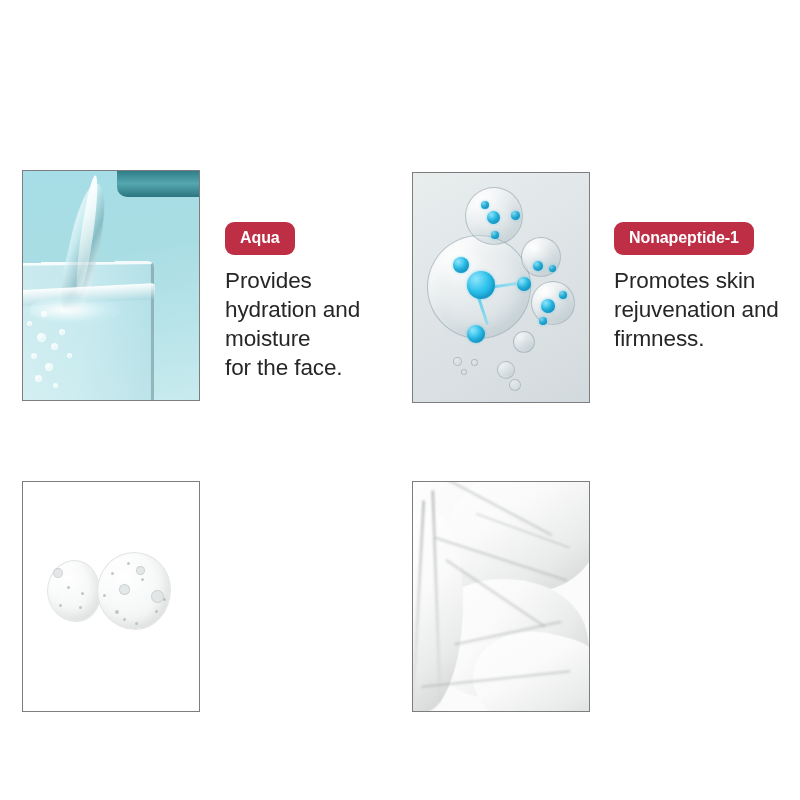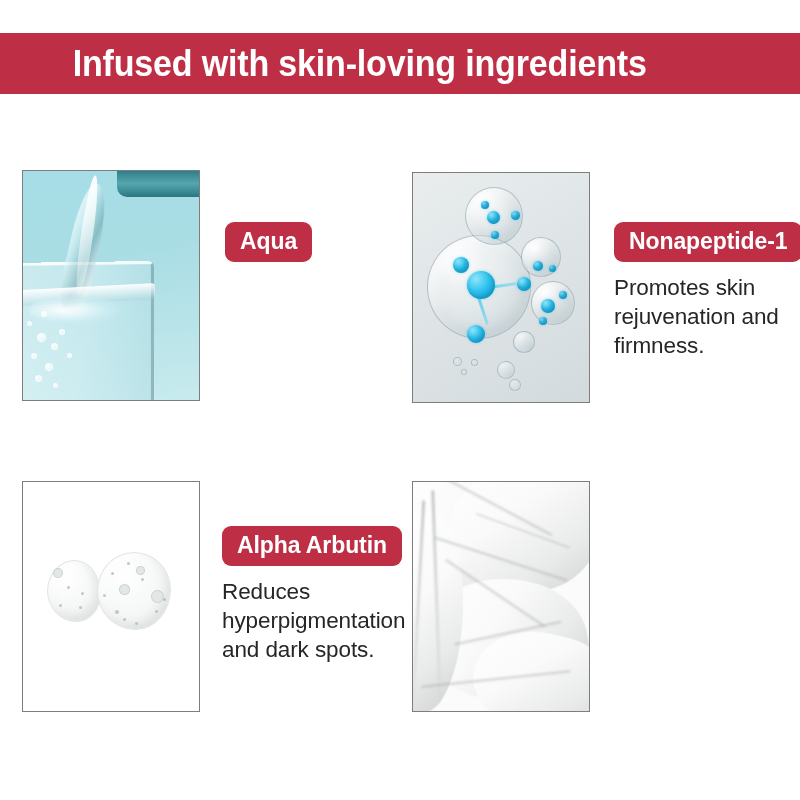--- a/index.html
+++ b/index.html
@@ -196,21 +196,21 @@
     padding-top: 52px;
   }
   #card-nonapeptide .text-col { padding-left: 24px; padding-top: 50px; }
   #card-arbutin     .text-col { padding-left: 22px; padding-top: 45px; }
   #card-glutathione .text-col { padding-left: 24px; padding-top: 45px; }
 
   .badge {
     display: inline-block;
     background: #be2f45;
     color: #ffffff;
-    font-size: 23px;
+    font-size: 16px;
     font-weight: bold;
     line-height: 1;
     padding: 8px 15px 9px 15px;
     border-radius: 9px;
     white-space: nowrap;
     letter-spacing: -0.1px;
   }
   .desc {
     margin-top: 11px;
     color: #262626;
@@ -218,23 +218,20 @@
     line-height: 29px;
     white-space: pre-line;
     letter-spacing: -0.1px;
   }
 </style>
 </head>
 <body>
 
 <div id="page">
 
-  <div id="header-banner">
-    <div id="header-title">Infused with skin-loving ingredients</div>
-  </div>
 
   <div class="card" id="card-aqua">
 
     <div class="img-frame">
       <div class="img-inner ph-water">
         <div class="tap"></div>
         <div class="glass"></div>
         <div class="stream"></div>
         <div class="stream2"></div>
         <div class="rim"></div>
@@ -247,20 +244,24 @@
         <div class="bub" style="left:12px;top:204px;width:7px;height:7px;"></div>
         <div class="bub" style="left:30px;top:212px;width:5px;height:5px;"></div>
         <div class="bub" style="left:4px;top:150px;width:5px;height:5px;"></div>
         <div class="bub" style="left:44px;top:182px;width:5px;height:5px;"></div>
         <div class="bub" style="left:18px;top:140px;width:6px;height:6px;"></div>
       </div>
     </div>
 
     <div class="text-col">
       <div class="badge">Aqua</div>
+      <div class="desc">Provides
+hydration and
+moisture
+for the face.</div>
     </div>
   </div>
 
   <div class="card" id="card-nonapeptide">
 
     <div class="img-frame">
       <div class="img-inner ph-mol">
 
         <div class="sphere" style="left:14px;top:62px;width:104px;height:104px;"></div>
 
@@ -329,26 +330,20 @@
         <div class="gdot" style="left:118px;top:96px;width:3px;height:3px;"></div>
         <div class="gdot" style="left:92px;top:128px;width:4px;height:4px;"></div>
         <div class="gdot" style="left:100px;top:136px;width:3px;height:3px;"></div>
         <div class="gdot" style="left:112px;top:140px;width:3px;height:3px;"></div>
         <div class="gdot" style="left:132px;top:128px;width:3px;height:3px;"></div>
         <div class="gdot" style="left:140px;top:116px;width:3px;height:3px;"></div>
         <div class="gdot" style="left:80px;top:112px;width:3px;height:3px;"></div>
       </div>
     </div>
 
-    <div class="text-col">
-      <div class="badge">Alpha Arbutin</div>
-      <div class="desc">Reduces
-hyperpigmentation
-and dark spots.</div>
-    </div>
   </div>
 
   <div class="card" id="card-glutathione">
 
     <div class="img-frame">
       <div class="img-inner ph-cream">
         <div class="cream-swipe" style="left:-10px;top:-14px;width:130px;height:120px;border-radius:0 0 70% 30%;transform:rotate(-16deg);"></div>
         <div class="cream-swipe" style="left:36px;top:-20px;width:150px;height:130px;border-radius:60% 20% 50% 40%;transform:rotate(10deg);"></div>
         <div class="cream-swipe" style="left:14px;top:96px;width:160px;height:120px;border-radius:45% 60% 30% 50%;transform:rotate(-8deg);"></div>
         <div class="cream-swipe" style="left:-20px;top:30px;width:70px;height:200px;border-radius:40% 60% 50% 40%;transform:rotate(4deg);"></div>

